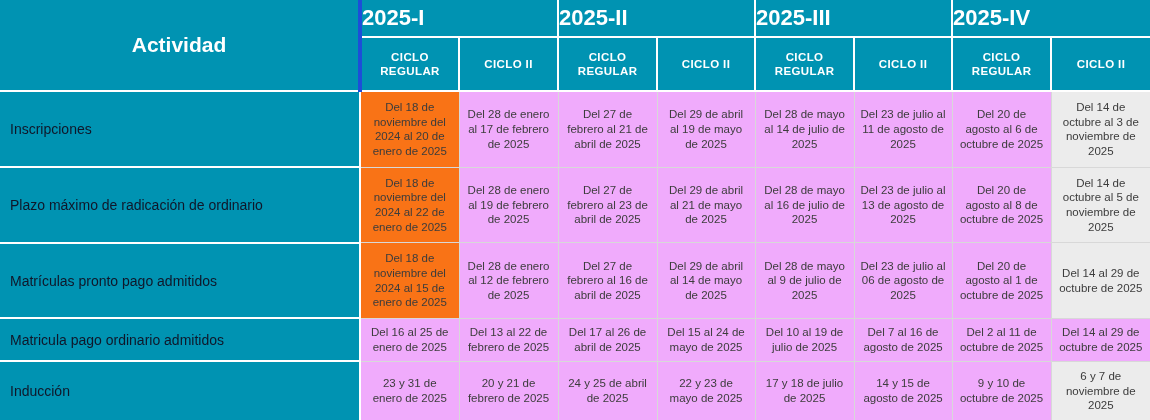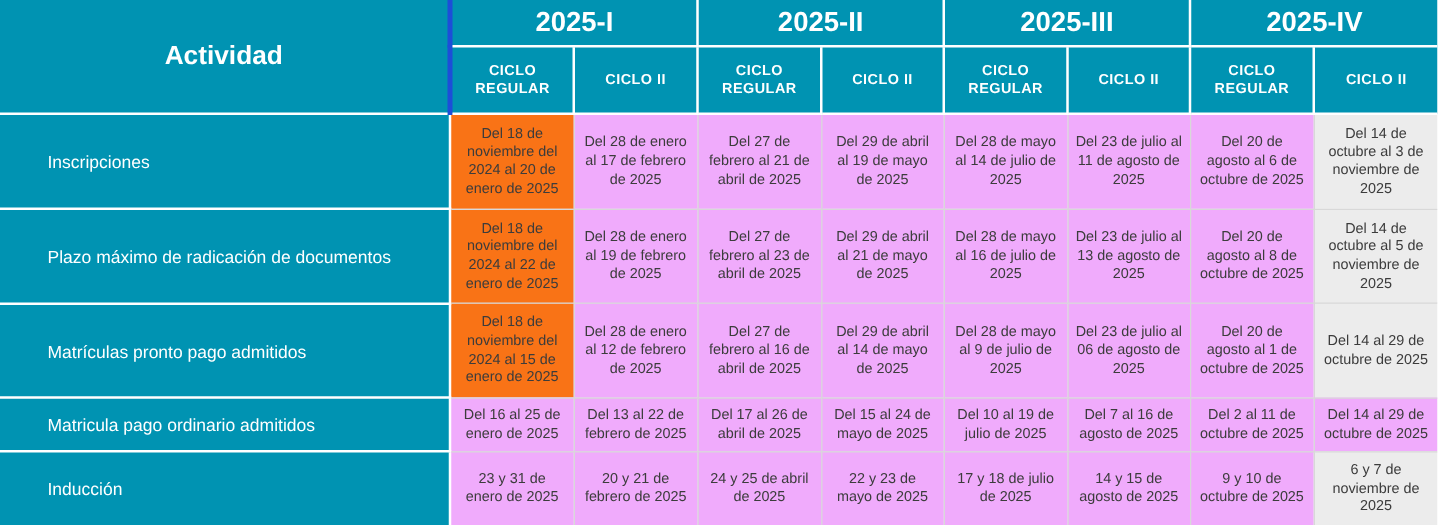--- a/index.html
+++ b/index.html
@@ -36,21 +36,21 @@
     border-right: 4px solid #1d4ed8;
     border-bottom: 2px solid #ffffff;
   }
 
   
   .period-head {
     background: #0093b2;
     color: #ffffff;
     font-size: 22px;
     font-weight: bold;
-    text-align: center;
+    text-align: left;
     height: 36px;
     border-right: 2px solid #ffffff;
     border-bottom: 2px solid #ffffff;
     margin-left: 35px;
   }
   .period-head.last { border-right: none; }
 
   
   .cycle-head {
     background: #0093b2;
@@ -63,24 +63,24 @@
     border-right: 2px solid #ffffff;
     border-bottom: 2px solid #ffffff;
     padding: 0 4px;
     line-height: 1.25;
   }
   .cycle-head.last { border-right: none; }
 
   
   .row-label {
     background: #0093b2;
-    color: #ffffff;
+    color: #0f172a;
     font-size: 14px;
     text-align: left;
-    padding-left: 38px;
+    padding-left: 10px;
     border-right: 2px solid #ffffff;
     border-bottom: 2px solid #ffffff;
   }
 
   
   .cell {
     font-size: 11.5px;
     color: #3c3c3c;
     text-align: center;
     line-height: 1.28;
@@ -136,21 +136,21 @@
       <td class="cell shade-a">Del 18  de noviembre del 2024 al 20 de enero de 2025</td>
       <td class="cell shade-b">Del 28 de enero al 17 de febrero de 2025</td>
       <td class="cell shade-b">Del 27 de febrero al 21 de abril de 2025</td>
       <td class="cell shade-b">Del 29 de abril al 19 de mayo de 2025</td>
       <td class="cell shade-b">Del 28 de mayo al 14 de julio de 2025</td>
       <td class="cell shade-b">Del 23 de julio al 11 de agosto de 2025</td>
       <td class="cell shade-b">Del 20 de agosto al 6 de octubre de 2025</td>
       <td class="cell shade-c last">Del 14 de octubre al 3 de noviembre de 2025</td>
     </tr>
     <tr>
-      <td class="row-label">Plazo máximo de radicación de documentos</td>
+      <td class="row-label">Plazo máximo de radicación de ordinario</td>
       <td class="cell shade-a">Del 18  de noviembre del 2024 al 22 de enero de 2025</td>
       <td class="cell shade-b">Del 28 de enero al 19 de febrero de 2025</td>
       <td class="cell shade-b">Del 27 de febrero al 23 de abril de 2025</td>
       <td class="cell shade-b">Del 29 de abril al 21 de mayo de 2025</td>
       <td class="cell shade-b">Del 28 de mayo al 16 de julio de 2025</td>
       <td class="cell shade-b">Del 23 de julio al 13 de agosto de 2025</td>
       <td class="cell shade-b">Del 20 de agosto al 8 de octubre de 2025</td>
       <td class="cell shade-c last">Del 14 de octubre al 5 de noviembre de 2025</td>
     </tr>
     <tr>

